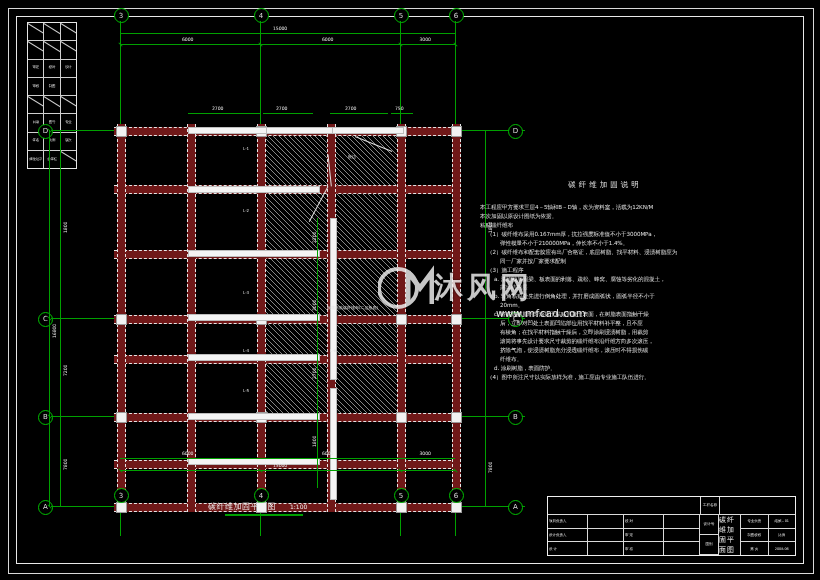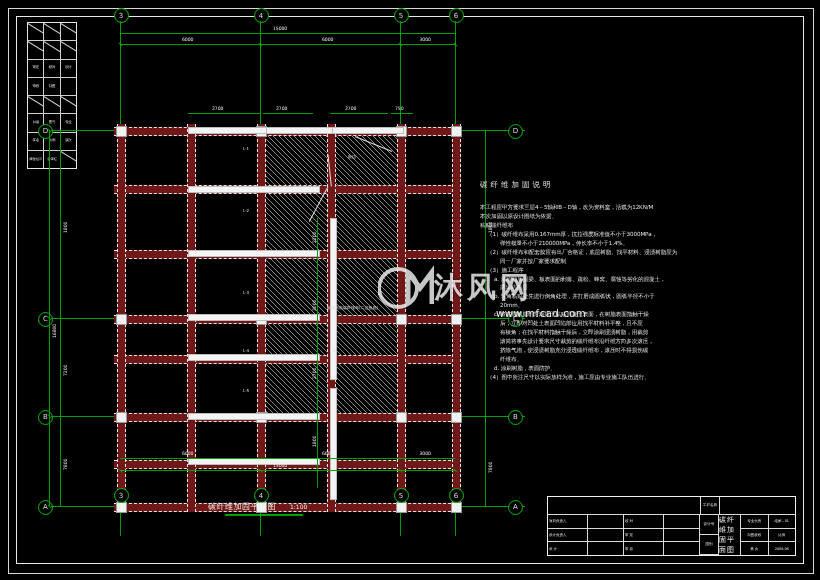--- a/index.html
+++ b/index.html
@@ -61,21 +61,21 @@
 
   .lead{position:absolute;background:#e0e0e0;height:1px;transform-origin:left center;}
   .note-s{position:absolute;color:#e0e0e0;font-size:4px;white-space:nowrap;}
 
   .plan-title{position:absolute;left:208px;top:501px;color:#f0f0f0;font-size:8px;letter-spacing:.5px;}
   .plan-title .scale{font-size:6px;margin-left:14px;letter-spacing:0;}
   .title-ul{position:absolute;left:225px;top:514px;width:78px;height:1.5px;background:#00a000;}
 
   
   .notes{position:absolute;left:480px;top:180px;width:250px;color:#e2e2e2;}
-  .notes h1{margin:0 0 14px 0;font-size:7.5px;font-weight:normal;letter-spacing:3px;}
+  .notes h1{margin:0 0 14px 0;font-size:7.5px;font-weight:normal;text-align:center;letter-spacing:3px;}
   .notes p{margin:0 0 1px 0;font-size:5.6px;line-height:1.42;letter-spacing:-.1px;}
   .notes p.ind1{padding-left:7px;}
   .notes p.ind2{padding-left:14px;}
   .notes p.ind3{padding-left:20px;}
 
   
   .wm{position:absolute;left:378px;top:253px;width:270px;height:70px;opacity:.82;
       display:flex;align-items:center;pointer-events:none;}
   .wm-logo{width:56px;height:52px;position:relative;}
   .wm-txt{color:#f2f2f2;font-size:29px;letter-spacing:4px;font-weight:bold;

